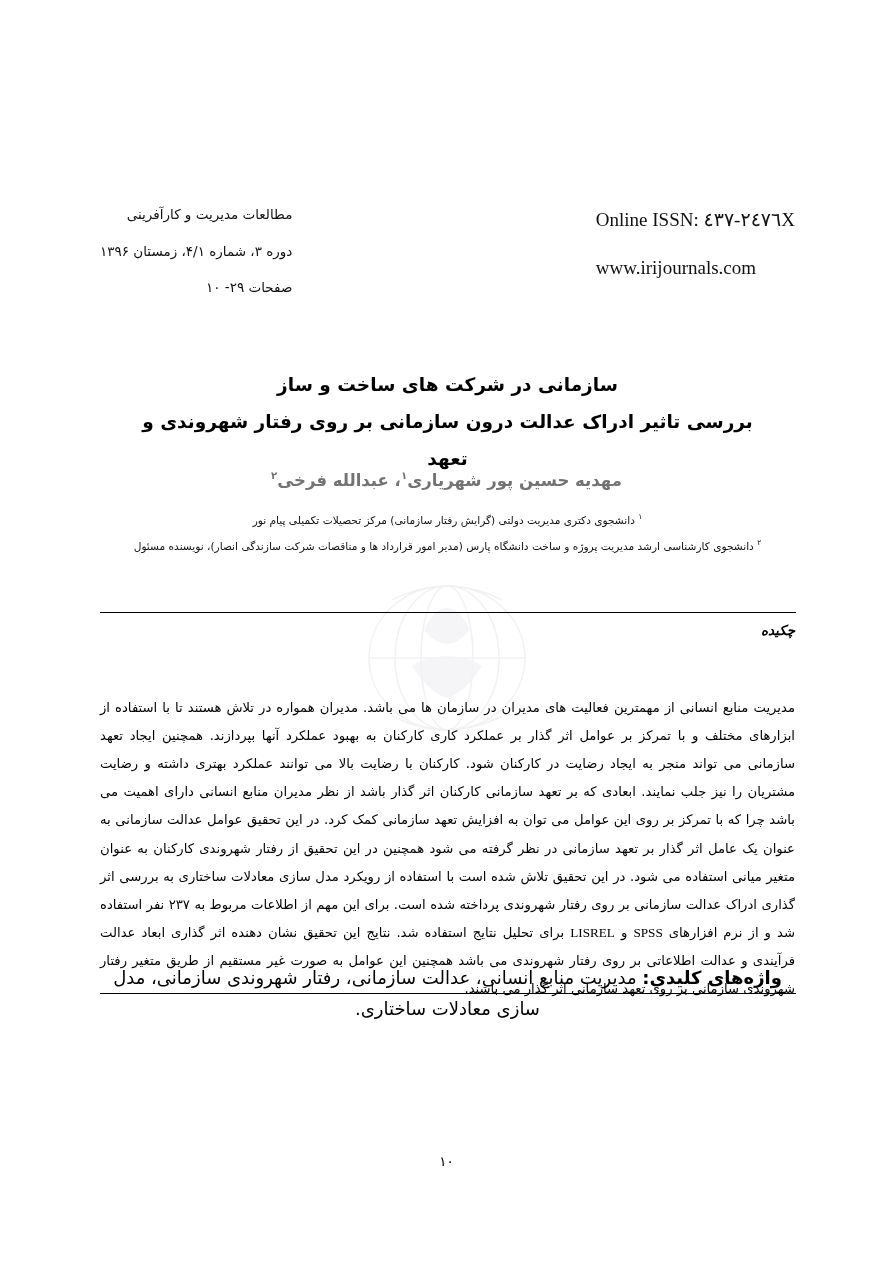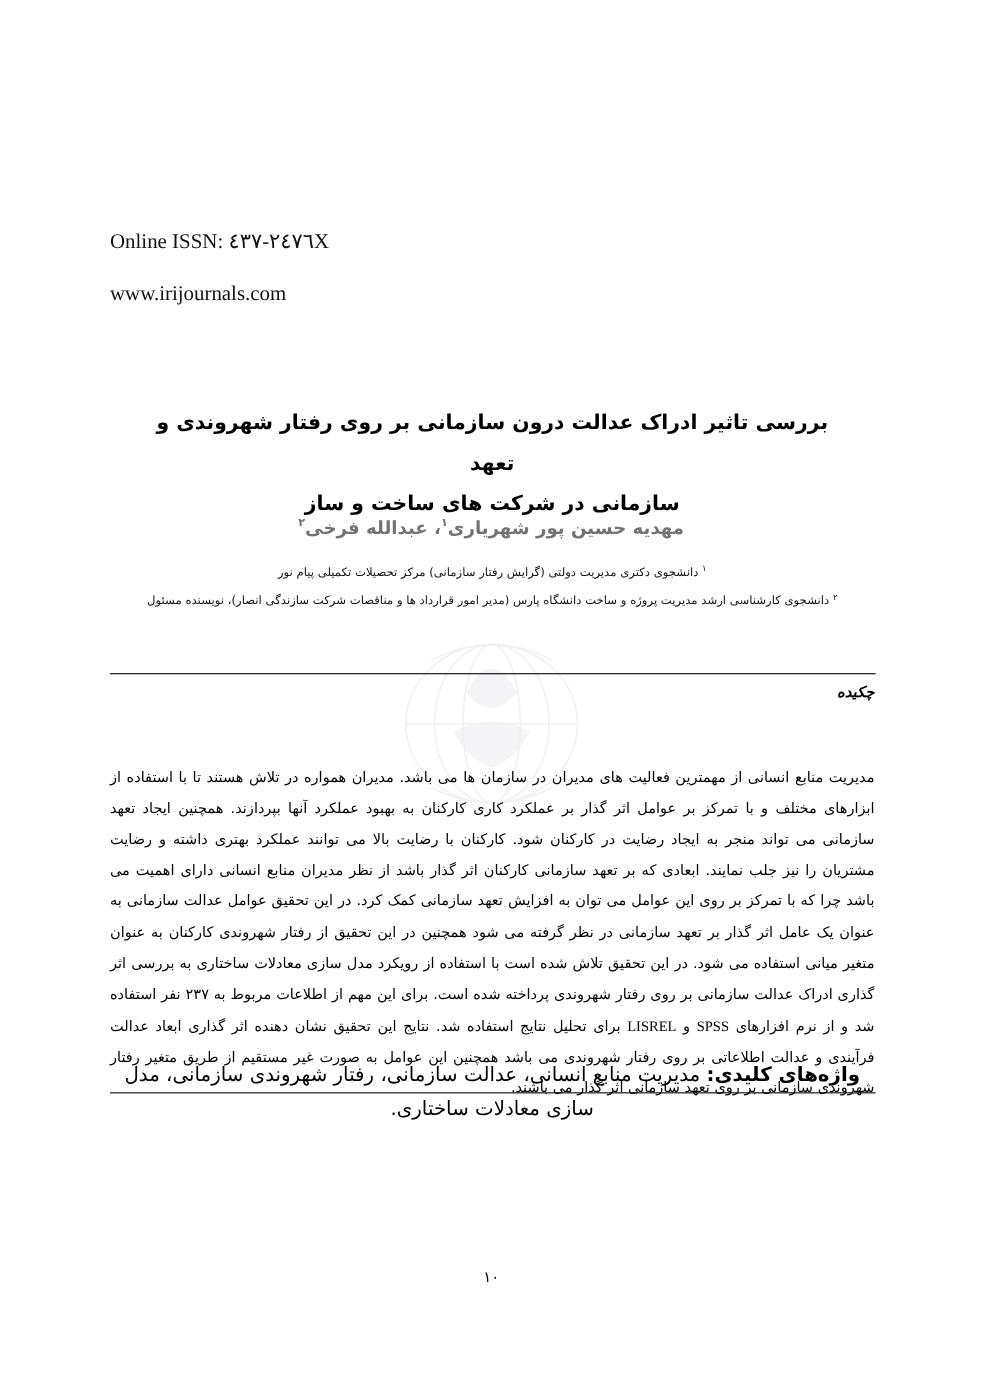--- a/index.html
+++ b/index.html
@@ -206,29 +206,34 @@
       <g fill="#6b6b8a" opacity="0.75">
         <path d="M72 60 q10 -22 23 -22 q13 0 23 22 q-12 14 -23 14 q-11 0 -23 -14 z"></path>
         <path d="M60 96 q14 -10 35 -10 q21 0 35 10 q-16 26 -35 32 q-19 -6 -35 -32 z"></path>
       </g>
     </svg>
   </div>
 
   <div class="content">
 
     <div class="masthead">
+      <div class="masthead-right">
+        <div>مطالعات مدیریت و کارآفرینی</div>
+        <div>دوره ۳، شماره ۴/۱، زمستان ۱۳۹۶</div>
+        <div>صفحات  ۲۹- ۱۰</div>
+      </div>
       <div class="masthead-left">
         <div>Online ISSN: ٢٤٧٦-٤٣٧X</div>
         <div>www.irijournals.com</div>
       </div>
     </div>
 
     <div class="title-block">
+      <div class="title-line">سازمانی در شرکت های ساخت و ساز</div>
       <div class="title-line">بررسی تاثیر ادراک عدالت درون سازمانی بر روی رفتار شهروندی و تعهد</div>
-      <div class="title-line">سازمانی در شرکت های ساخت و ساز</div>
     </div>
 
     <div class="authors">
       <span>مهدیه حسین پور شهریاری</span><sup>۱</sup><span>، </span><span>عبدالله فرخی</span><sup>۲</sup>
     </div>
 
     <div class="affiliations">
       <div class="affil"><sup>۱</sup><span> دانشجوی دکتری مدیریت دولتی (گرایش رفتار سازمانی) مرکز تحصیلات تکمیلی پیام نور</span></div>
       <div class="affil"><sup>۲</sup><span> دانشجوی کارشناسی ارشد مدیریت پروژه و ساخت دانشگاه پارس (مدیر امور قرارداد ها و مناقصات شرکت سازندگی انصار)، نویسنده مسئول</span></div>
     </div>

